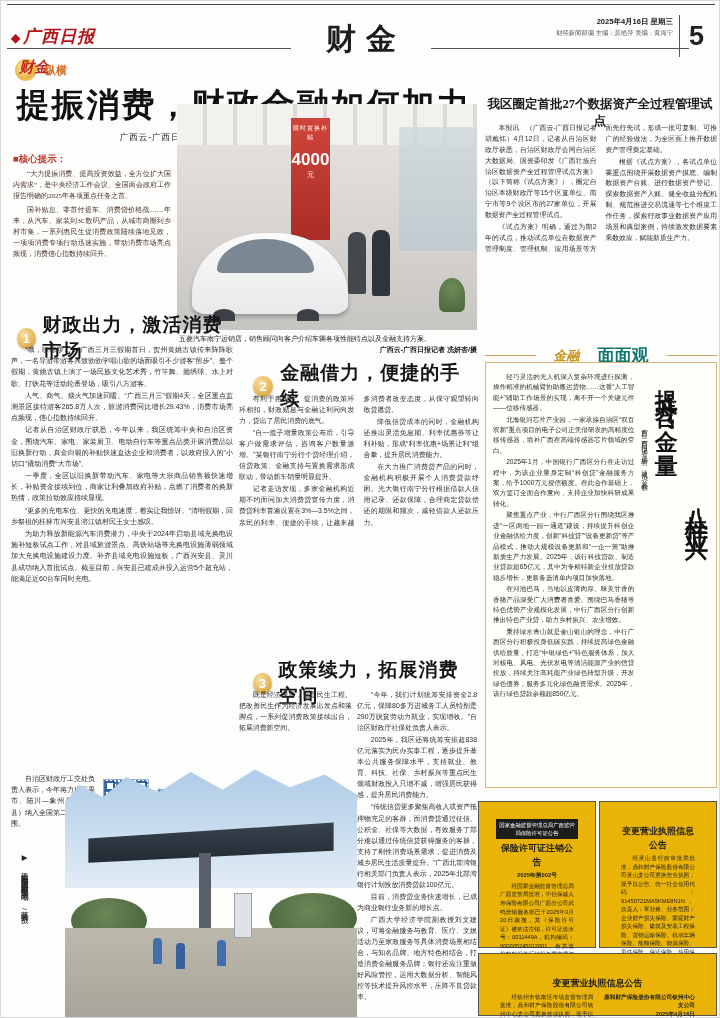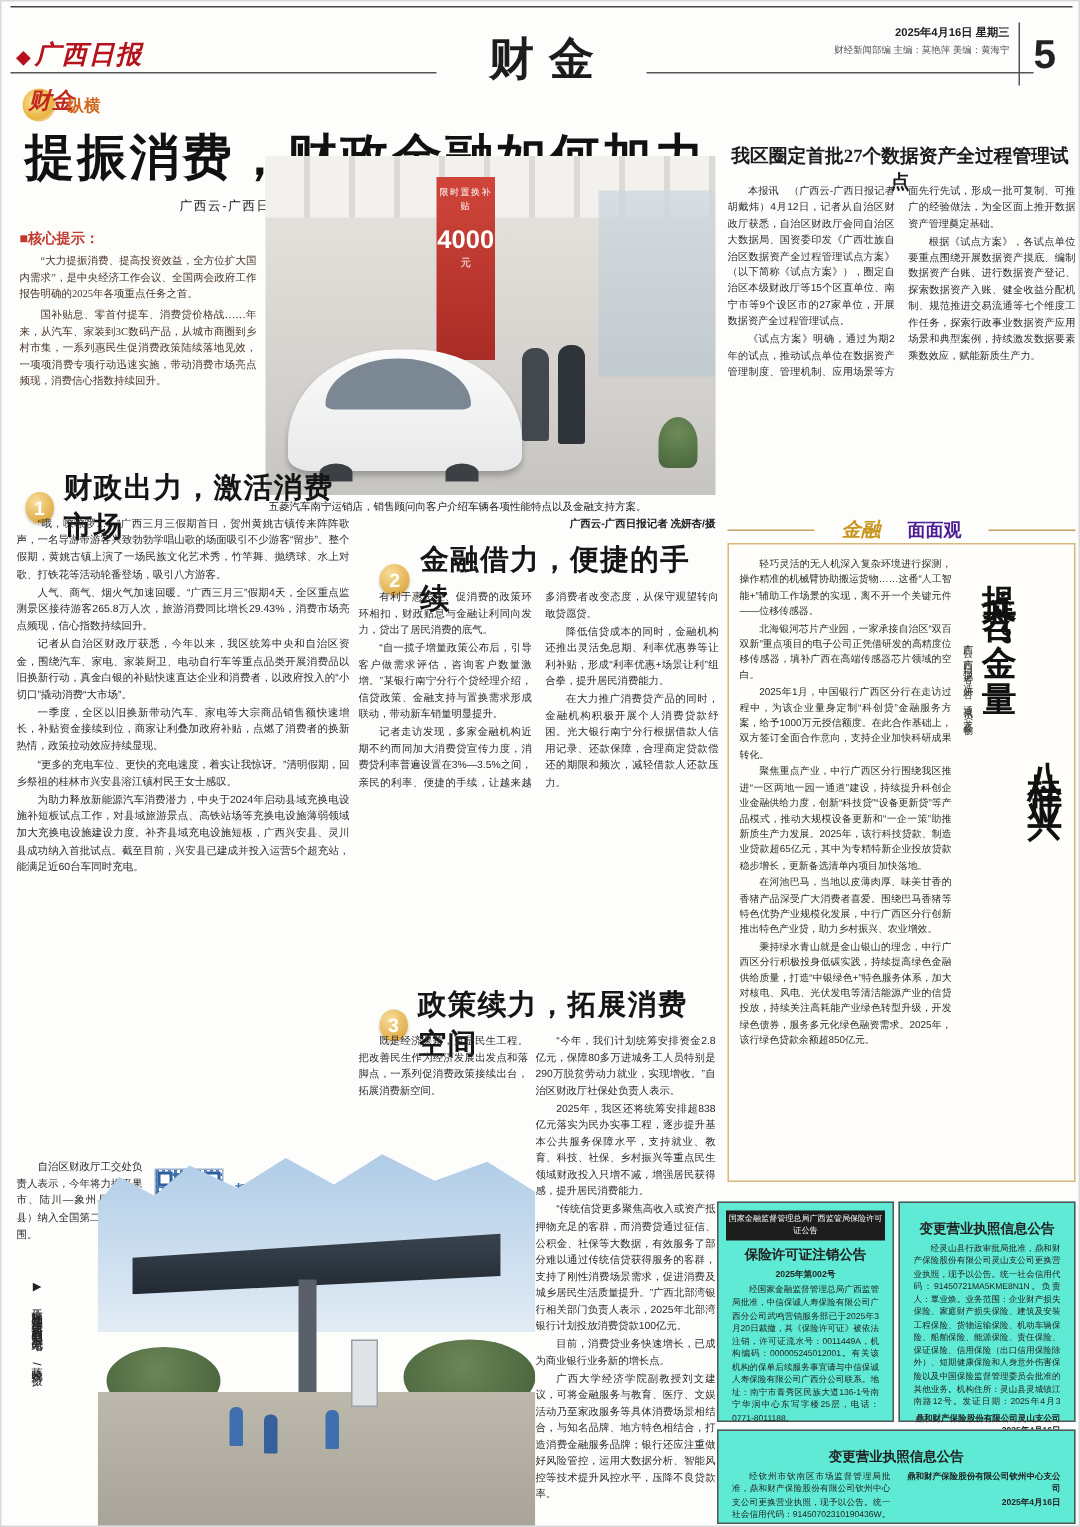--- a/index.html
+++ b/index.html
@@ -78,29 +78,29 @@
   .photo-bottom .ground{position:absolute;left:0;bottom:0;width:100%;height:36%;background:linear-gradient(#bdb8ac,#a9a499)}
   .photo-bottom .charger{position:absolute;left:58%;top:50%;width:6%;height:18%;background:#dfe3e6;border:1px solid #9aa1a8}
   .photo-bottom .person{position:absolute;width:9px;height:26px;background:#3f6fae;border-radius:4px 4px 1px 1px}
   .photo-bottom .pp1{left:30%;bottom:22%}.photo-bottom .pp2{left:38%;bottom:20%;background:#35609b}.photo-bottom .pp3{left:52%;bottom:21%}
   
   .r-headline{left:482px;top:95px;width:234px;text-align:center;font-size:12.5px;font-weight:900;font-family:"Liberation Serif",serif;letter-spacing:0}
   .r-text{left:484px;top:122px;width:232px;height:216px;column-count:2;column-gap:9px;font-size:6.8px}
   .badge{left:484px;top:343px;width:232px;display:flex;align-items:center;gap:18px}
   .badge .line{flex:1;height:1px;background:#c9a063}
   .badge .g{font-size:13px;font-weight:900;color:#c9971f;font-family:"Liberation Serif",serif;font-style:italic}
-  .badge .r{font-size:12px;font-weight:900;color:#4c1d95}
+  .badge .r{font-size:17px;font-weight:900;color:#0f766e}
   .goldbox{left:484px;top:361px;width:232px;height:426px;border:1px solid #d8b878;background:#fffefa;padding:9px 7px;display:flex;gap:5px}
   .goldbox .gb-text{flex:1;font-size:6.6px;line-height:1.58;color:#2c2c2c;overflow:hidden}
   .goldbox .gb-text .para{margin-bottom:1px}
   .v-byline{writing-mode:vertical-rl;font-size:6.5px;color:#333;letter-spacing:2px;padding-top:52px}
   .v-h{writing-mode:vertical-rl;font-family:"Liberation Serif",serif;font-weight:900;color:#111;font-size:23px;letter-spacing:7px;line-height:1.1}
   .v-h2{padding-top:118px}
   
-  .notice{border:1px solid #555;padding:9px;font-size:5.7px;line-height:1.5;color:#222;background:#5eead4}
+  .notice{border:1px solid #555;padding:21px;font-size:5.7px;line-height:1.5;color:#222;background:#eab308}
   .notice .n-bar{background:#1d1d1d;color:#fff;font-size:5.4px;text-align:center;padding:2px 1px;margin:-4px -4px 3px -4px;letter-spacing:0}
   .notice .n-title{font-family:"Liberation Serif",serif;font-weight:900;font-size:9px;text-align:center;margin:2px 0}
   .notice .n-no{text-align:center;font-weight:bold;font-size:5.8px;margin-bottom:2px}
   .notice .body{text-align:justify;text-indent:2em;overflow:hidden}
   .notice .sign{text-align:right;font-weight:bold;margin-top:2px}
   .notice .date{text-align:right;font-weight:bold}
   .nA{left:477px;top:800px;width:118px;height:147px}
   .nB{left:598px;top:800px;width:118px;height:147px}
   .nC{left:477px;top:952px;width:239px;height:63px}
   .nC .cols{column-count:2;column-gap:8px;height:34px;overflow:hidden}

